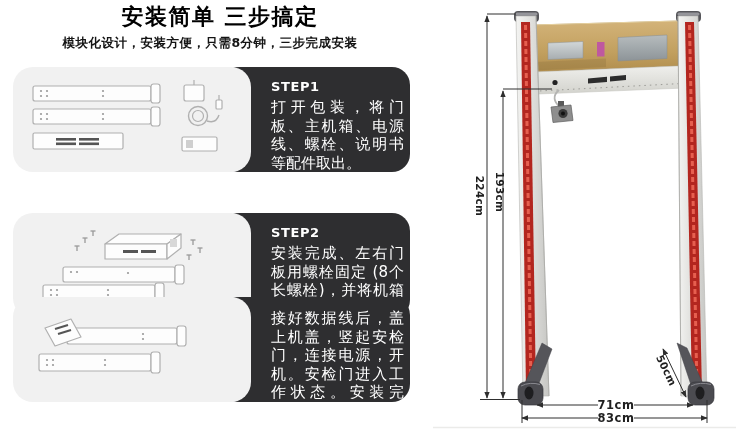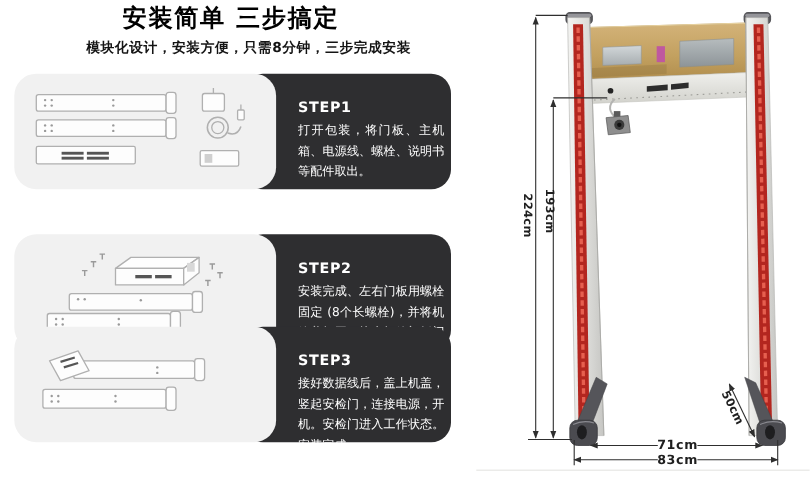--- a/index.html
+++ b/index.html
@@ -3,40 +3,40 @@
 <meta charset="utf-8">
 <style>
   html,body{margin:0;padding:0;background:#fff;}
   .canvas{
     position:relative;width:738px;height:442px;background:#ffffff;overflow:hidden;
     font-family:"DejaVu Sans","Liberation Sans",sans-serif;
   }
   
   .hd-title{
     position:absolute;left:0;top:2px;width:420px;text-align:center;
-    font-size:22px;font-weight:800;color:#000;letter-spacing:1.5px;
+    font-size:22px;font-weight:800;color:#000;letter-spacing:1.5px;padding-left:10px;
   }
   .hd-sub{
-    position:absolute;left:16px;top:35px;width:420px;text-align:center;
+    position:absolute;left:0;top:35px;width:420px;text-align:center;
     font-size:12.5px;font-weight:700;color:#141414;letter-spacing:.5px;
   }
   .row{position:absolute;left:13px;width:397px;height:105px;}
   .row.r1{top:67px;} .row.r2{top:182px;margin-top:31px;} .row.r3{top:297px;}
   .step-box{
     position:absolute;left:208px;right:0;top:0;bottom:0;
     background:#2e2e30;border-radius:18px;
   }
   .illus-panel{
     position:absolute;left:0;top:0;width:238px;height:105px;
     background:#f1f1f1;border-radius:20px;
   }
   .illus-panel svg{position:absolute;left:10px;top:9px;}
-  .step-content{position:absolute;left:258px;top:24px;width:133px;color:#fff;}
+  .step-content{position:absolute;left:258px;top:12px;width:133px;color:#fff;}
   .step-label{font-size:13px;font-weight:800;letter-spacing:.6px;margin:0 0 4px 0;}
-  .step-text{font-size:11px;line-height:18.6px;text-align:justify;margin:0;}
+  .step-text{font-size:15px;line-height:18.6px;text-align:justify;margin:0;}
   
   .product{position:absolute;left:430px;top:0;width:308px;height:442px;}
   .dim-label{font-size:10.5px;font-weight:700;fill:#1f1f1f;letter-spacing:.3px;}
   .dim-label-lg{font-size:11.5px;font-weight:700;fill:#1f1f1f;letter-spacing:.6px;}
   .line-art{stroke:#b0b0b0;stroke-width:1.2;fill:#fdfdfd;stroke-linejoin:round;}
   .line-dot{fill:#9a9a9a;}
   .dark-dash{fill:#555;}
 </style>
 </head>
 <body>
@@ -148,21 +148,20 @@
         <rect class="line-art" x="128" y="46" width="9" height="21" rx="2.5"></rect>
         <circle class="line-dot" cx="24" cy="54" r="1.1"></circle>
           <circle class="line-dot" cx="24" cy="59" r="1.1"></circle>
         <circle class="line-dot" cx="30" cy="54" r="1.1"></circle>
           <circle class="line-dot" cx="30" cy="59" r="1.1"></circle>
         <circle class="line-dot" cx="82" cy="54" r="1.1"></circle>
           <circle class="line-dot" cx="82" cy="59" r="1.1"></circle>
       </svg>
     </div>
     <div class="step-content">
-      <p class="step-label">STEP3</p>
       <p class="step-text">接好数据线后，盖上机盖，竖起安检门，连接电源，开机。安检门进入工作状态。安装完成。</p>
     </div>
   </div>
 
   <div class="product">
     <svg width="308" height="442" viewBox="0 0 308 442">
       <defs>
         <linearGradient id="postGrad" x1="0" y1="0" x2="1" y2="0">
           <stop offset="0" stop-color="#f4f4f2"></stop>
             <stop offset=".5" stop-color="#dededb"></stop>

